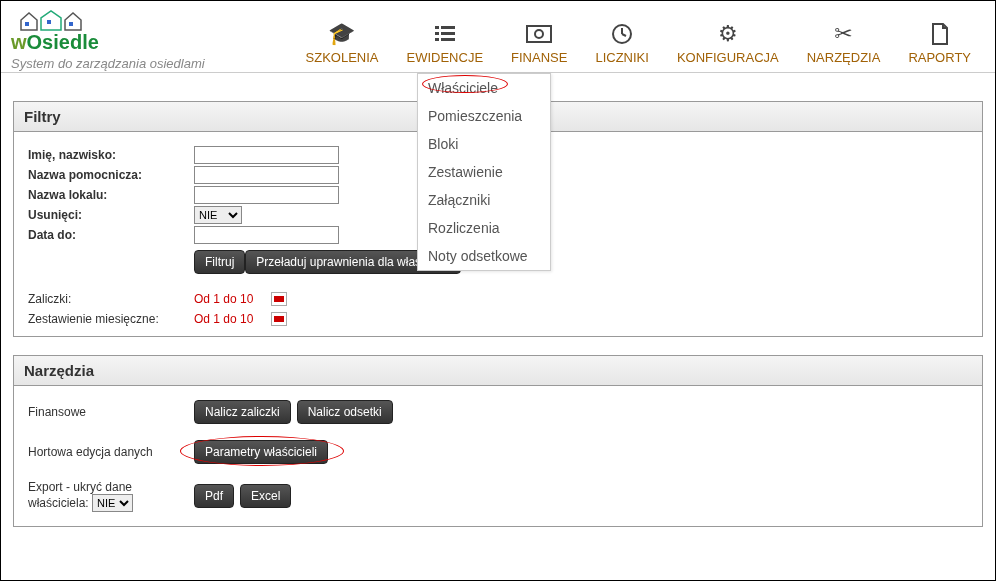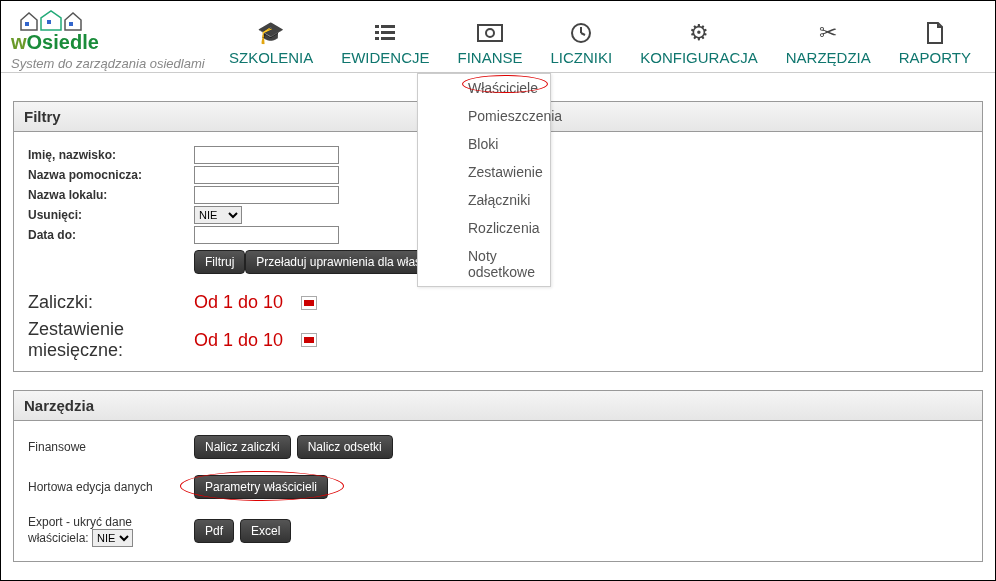--- a/index.html
+++ b/index.html
@@ -37,31 +37,30 @@
       gap: 0;
       padding-top: 8px;
     }
     .nav-item {
       text-align: center;
       padding: 0 14px;
       cursor: pointer;
       position: relative;
     }
     .nav-icon { font-size: 22px; color: #444; height: 28px; display:flex; align-items:center; justify-content:center;}
-    .nav-label { font-size: 15px; color: #0f766e; margin-top: 2px; }
+    .nav-label { font-size: 13px; color: #a16207; margin-top: 2px; }
     .dropdown {
       position: absolute;
       top: 72px;
       left: 416px;
       width: 134px;
       background: #fff;
       border: 1px solid #ccc;
       box-shadow: 1px 1px 3px rgba(0,0,0,0.1);
       z-index: 100;
-      padding-left: 40px;
     }
     .dropdown-item {
       padding: 6px 10px;
       font-size: 14px;
       color: #555;
       cursor: pointer;
       position: relative;
     }
     .highlight-oval {
       border: 1.5px solid #d00;
@@ -109,21 +108,21 @@
       border: 1px solid #222;
       border-radius: 4px;
       padding: 4px 10px;
       font-size: 12px;
       cursor: pointer;
     }
     .info-row {
       display: flex;
       align-items: center;
       margin-top: 6px;
-      font-size: 18px;
+      font-size: 12px;
     }
     .info-label { width: 166px; color: #333; }
     .info-link { color: #c00; cursor: pointer; margin-right: 18px;}
     .pdf-icon {
       display: inline-block;
       width: 16px; height: 14px;
       background: #fff;
       border: 1px solid #aaa;
       position: relative;
       vertical-align: middle;

